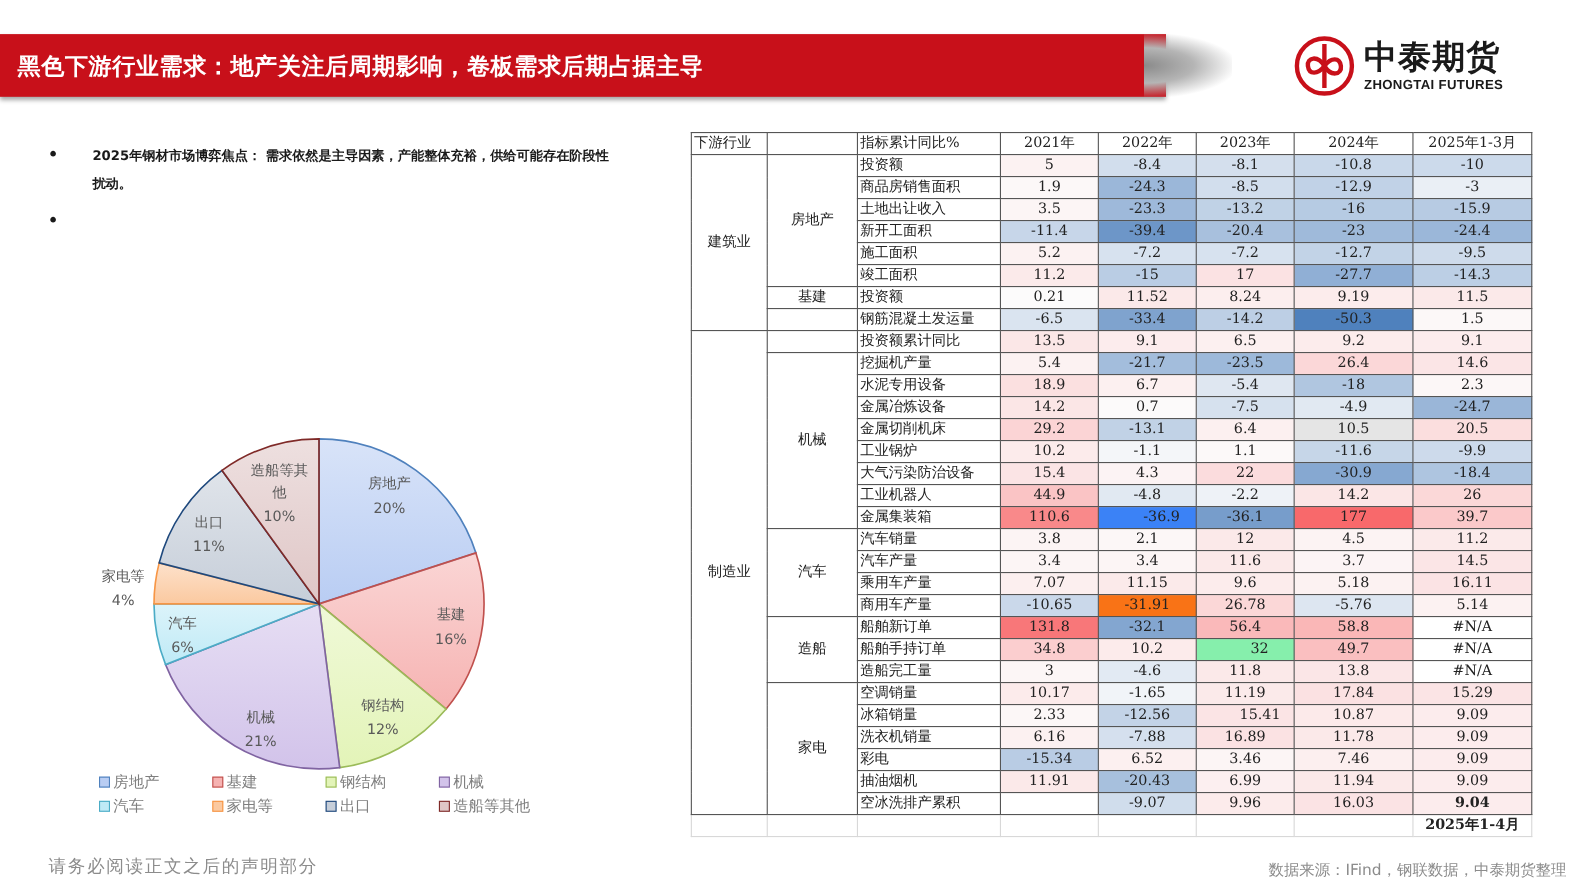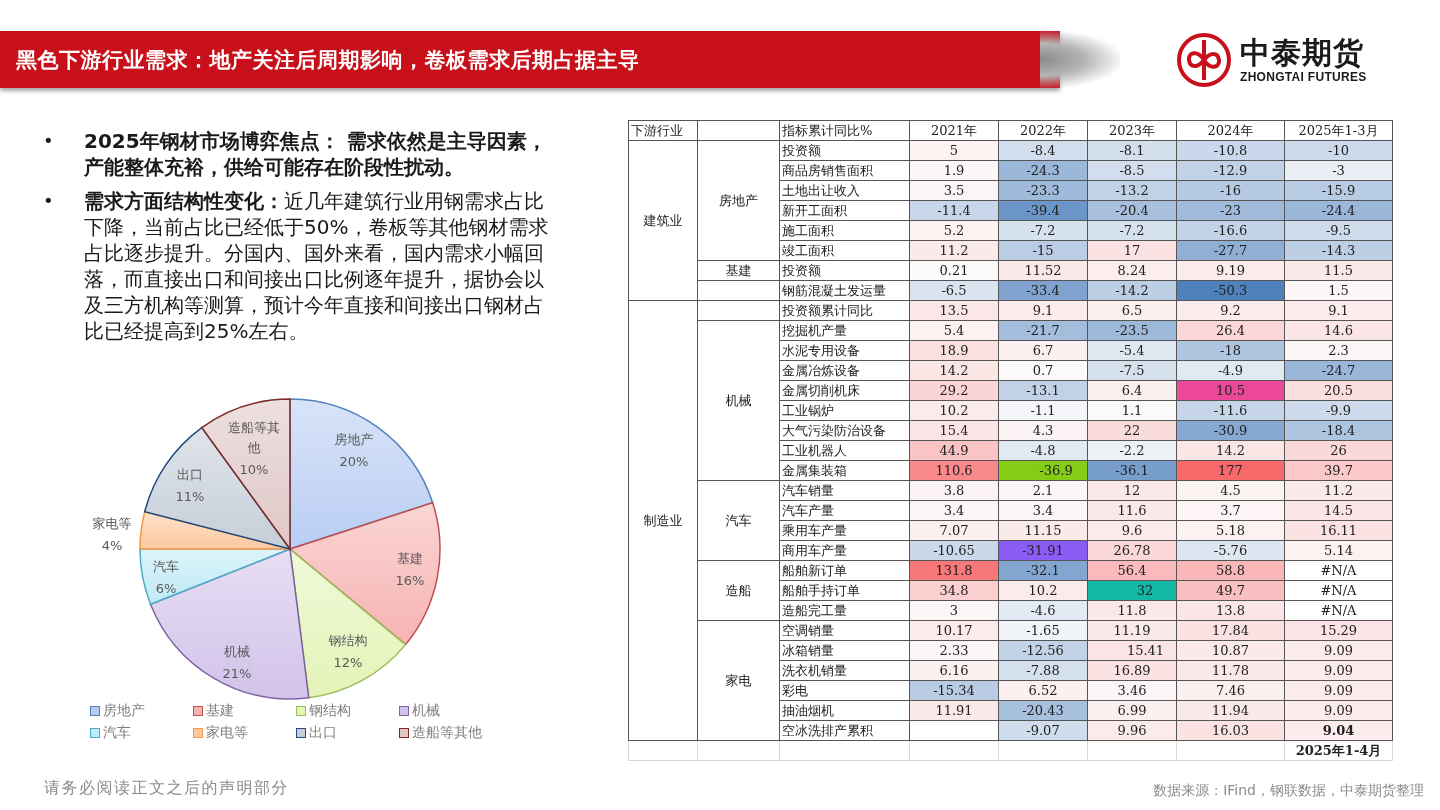--- a/index.html
+++ b/index.html
@@ -23,21 +23,21 @@
 
   .logo { position: absolute; left: 1176px; top: 32px; width: 230px; height: 56px; display: flex; align-items: center; }
   .logo-mark { width: 56px; height: 56px; }
   .logo-text { margin-left: 8px; display: flex; flex-direction: column; }
   .logo-cn { font-size: 30px; font-weight: bold; color: #1a1a1a; letter-spacing: 1px; line-height: 34px; }
   .logo-en { font-size: 12px; font-weight: bold; color: #1a1a1a; letter-spacing: 0.3px; font-family: "Liberation Sans", sans-serif; }
 
   .bullets { position: absolute; left: 40px; top: 128px; width: 540px; }
   .bullet { display: flex; margin-bottom: 8px; }
   .bullet .dot { width: 44px; font-size: 18px; line-height: 26px; padding-left: 3px; }
-  .bullet .text { width: 470px; font-size: 20px; line-height: 26px; color: #1a1a1a; }
+  .bullet .text { width: 470px; font-size: 12px; line-height: 26px; color: #1a1a1a; }
   .bullet .text b { font-weight: bold; }
 
   .chart { position: absolute; left: 84px; top: 366px; width: 430px; height: 390px; }
   .chart-title { position: absolute; left: 0; width: 410px; top: 4px; text-align: center; font-size: 16px; font-weight: bold; color: #c00000; letter-spacing: 1px; }
   .chart svg { position: absolute; left: 0; top: 0; }
   .slice-label { font-size: 13px; fill: #595959; font-family: "DejaVu Sans", sans-serif; }
 
   .legend { position: absolute; left: 90px; top: 700px; width: 430px; }
   .legend-row { display: flex; height: 22px; align-items: center; }
   .legend-item { width: 103px; display: flex; align-items: center; font-size: 14px; color: #7f7f7f; }
@@ -86,21 +86,20 @@
   </div>
 </div>
 
 <div class="bullets">
   <div class="bullet">
     <span class="dot">•</span>
     <span class="text"><b>2025年钢材市场博弈焦点：</b><b> 需求依然是主导因素，产能整体充裕，供给可能存在阶段性扰动。</b></span>
   </div>
   <div class="bullet">
     <span class="dot">•</span>
-    <span class="text"><b>需求方面结构性变化：</b><span>近几年建筑行业用钢需求占比下降，当前占比已经低于50%，卷板等其他钢材需求占比逐步提升。分国内、国外来看，国内需求小幅回落，而直接出口和间接出口比例逐年提升，据协会以及三方机构等测算，预计今年直接和间接出口钢材占比已经提高到25%左右。</span></span>
   </div>
 </div>
 
 <div class="chart">
   <svg id="pie-svg" width="430" height="340">
     <defs id="pie-defs">
         <linearGradient id="g0" x1="0" y1="0" x2="0" y2="1">
           <stop offset="0" stop-color="#b9cdf3" stop-opacity="0.55"></stop>
           <stop offset="1" stop-color="#b9cdf3"></stop>
         </linearGradient>
@@ -260,21 +259,21 @@
         <td style="background: rgb(109, 150, 200);">-39.4</td>
         <td style="background: rgb(168, 192, 221);">-20.4</td>
         <td style="background: rgb(159, 186, 218);">-23</td>
         <td style="background: rgb(155, 183, 217);">-24.4</td>
       </tr>
       <tr>
         <td class="ind">施工面积</td>
         <td style="background: rgb(252, 242, 242);">5.2</td>
         <td style="background: rgb(215, 226, 239);">-7.2</td>
         <td style="background: rgb(215, 226, 239);">-7.2</td>
-        <td style="background: rgb(194, 211, 231);">-16.6</td>
+        <td style="background: rgb(194, 211, 231);">-12.7</td>
         <td style="background: rgb(206, 219, 235);">-9.5</td>
       </tr>
       <tr>
         <td class="ind">竣工面积</td>
         <td style="background: rgb(251, 234, 234);">11.2</td>
         <td style="background: rgb(186, 205, 228);">-15</td>
         <td style="background: rgb(251, 226, 227);">17</td>
         <td style="background: rgb(144, 175, 213);">-27.7</td>
         <td style="background: rgb(188, 207, 229);">-14.3</td>
       </tr>
@@ -329,21 +328,21 @@
         <td style="background: rgb(252, 250, 250);">0.7</td>
         <td style="background: rgb(214, 225, 238);">-7.5</td>
         <td style="background: rgb(225, 233, 242);">-4.9</td>
         <td style="background: rgb(154, 182, 216);">-24.7</td>
       </tr>
       <tr>
         <td class="ind">金属切削机床</td>
         <td style="background: rgb(251, 212, 213);">29.2</td>
         <td style="background: rgb(193, 210, 230);">-13.1</td>
         <td style="background: rgb(252, 240, 240);">6.4</td>
-        <td style="background: #ec4899;">10.5</td>
+        <td style="background: #e5e5e5;">10.5</td>
         <td style="background: rgb(251, 222, 222);">20.5</td>
       </tr>
       <tr>
         <td class="ind">工业锅炉</td>
         <td style="background: rgb(252, 235, 235);">10.2</td>
         <td style="background: rgb(244, 246, 249);">-1.1</td>
         <td style="background: rgb(252, 249, 249);">1.1</td>
         <td style="background: rgb(198, 214, 232);">-11.6</td>
         <td style="background: rgb(205, 218, 235);">-9.9</td>
       </tr>
@@ -359,21 +358,21 @@
         <td class="ind">工业机器人</td>
         <td style="background: rgb(250, 196, 197);">44.9</td>
         <td style="background: rgb(225, 233, 242);">-4.8</td>
         <td style="background: rgb(238, 242, 247);">-2.2</td>
         <td style="background: rgb(251, 230, 230);">14.2</td>
         <td style="background: rgb(251, 216, 216);">26</td>
       </tr>
       <tr>
         <td class="ind">金属集装箱</td>
         <td style="background: rgb(249, 137, 138);">110.6</td>
-        <td style="background: #84cc16; padding-left: 28px;">-36.9</td>
+        <td style="background: #3b82f6; padding-left: 28px;">-36.9</td>
         <td style="background: rgb(119, 157, 203);">-36.1</td>
         <td style="background: rgb(248, 105, 107);">177</td>
         <td style="background: rgb(251, 201, 202);">39.7</td>
       </tr>
       <tr>
         <td class="cat" rowspan="4">汽车</td>
         <td class="ind">汽车销量</td>
         <td style="background: rgb(252, 244, 244);">3.8</td>
         <td style="background: rgb(252, 247, 247);">2.1</td>
         <td style="background: rgb(251, 233, 233);">12</td>
@@ -392,39 +391,39 @@
         <td class="ind">乘用车产量</td>
         <td style="background: rgb(252, 239, 239);">7.07</td>
         <td style="background: rgb(251, 234, 234);">11.15</td>
         <td style="background: rgb(252, 236, 236);">9.6</td>
         <td style="background: rgb(252, 242, 242);">5.18</td>
         <td style="background: rgb(251, 227, 228);">16.11</td>
       </tr>
       <tr>
         <td class="ind">商用车产量</td>
         <td style="background: rgb(202, 216, 234);">-10.65</td>
-        <td style="background: #8b5cf6;">-31.91</td>
+        <td style="background: #f97316;">-31.91</td>
         <td style="background: rgb(251, 215, 215);">26.78</td>
         <td style="background: rgb(221, 230, 241);">-5.76</td>
         <td style="background: rgb(252, 242, 242); margin-left: 13px;">5.14</td>
       </tr>
       <tr>
         <td class="cat" rowspan="3">造船</td>
         <td class="ind">船舶新订单</td>
         <td style="background: rgb(248, 119, 121);">131.8</td>
         <td style="background: rgb(131, 166, 208);">-32.1</td>
         <td style="background: rgb(250, 185, 186);">56.4</td>
         <td style="background: rgb(250, 183, 183);">58.8</td>
         <td style="background: rgb(255, 255, 255);">#N/A</td>
       </tr>
       <tr>
         <td class="ind">船舶手持订单</td>
         <td style="background: rgb(251, 206, 207);">34.8</td>
         <td style="background: rgb(252, 235, 235);">10.2</td>
-        <td style="background: #14b8a6; padding-left: 28px;">32</td>
+        <td style="background: #86efac; padding-left: 28px;">32</td>
         <td style="background: rgb(250, 191, 192);">49.7</td>
         <td style="background: rgb(255, 255, 255);">#N/A</td>
       </tr>
       <tr>
         <td class="ind">造船完工量</td>
         <td style="background: rgb(252, 246, 246);">3</td>
         <td style="background: rgb(226, 234, 243);">-4.6</td>
         <td style="background: rgb(251, 233, 233);">11.8</td>
         <td style="background: rgb(251, 230, 231);">13.8</td>
         <td style="background: rgb(255, 255, 255);">#N/A</td>

